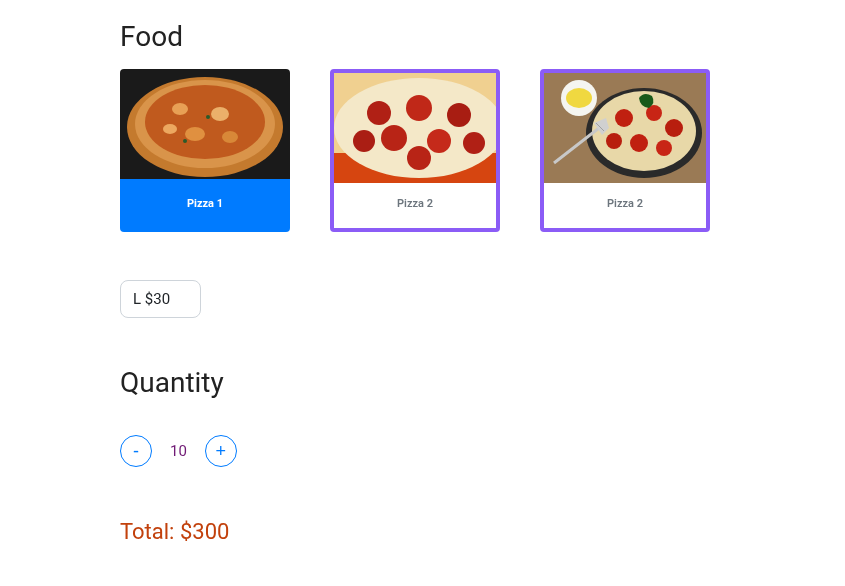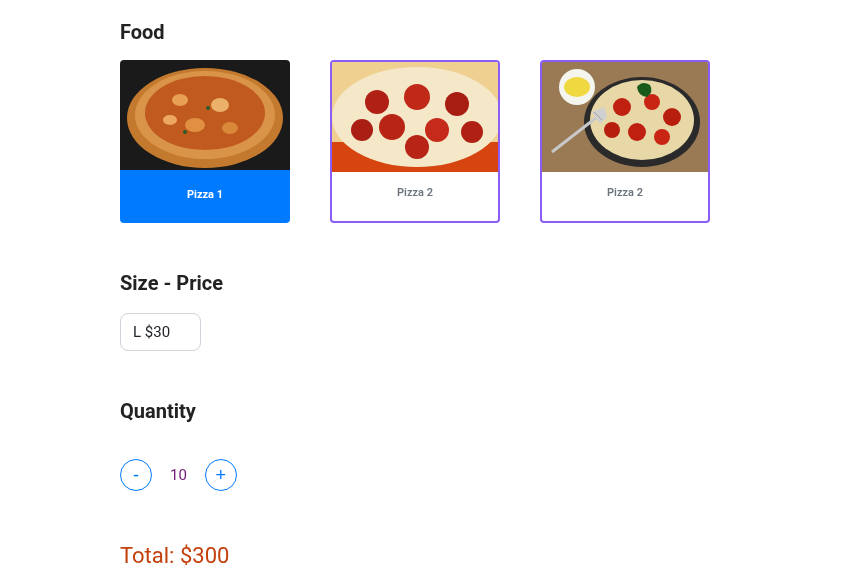--- a/index.html
+++ b/index.html
@@ -7,33 +7,33 @@
     margin: 0;
     padding: 0;
     font-family: -apple-system, BlinkMacSystemFont, "Segoe UI", Roboto, "Helvetica Neue", Arial, sans-serif;
     background: #fff;
     color: #212529;
   }
   .wrap {
     padding: 20px 120px 30px;
   }
   .section-title {
-    font-size: 20px;
-    font-weight: 700;
+    font-size: 28px;
+    font-weight: 400;
     margin: 0 0 16px 0;
     color: #222;
   }
   .food-row {
     display: flex;
     gap: 40px;
     margin-bottom: 48px;
   }
   .food-card {
     width: 170px;
-    border: 2px solid #8b5cf6;
+    border: 4px solid #8b5cf6;
     border-radius: 4px;
     overflow: hidden;
     cursor: pointer;
     background: #fff;
   }
   .food-card.selected { border: none; }
   .food-img {
     width: 170px;
     height: 110px;
     display: block;
@@ -157,21 +157,20 @@
         <circle cx="70" cy="68" r="8" fill="#b81e0e"></circle>
         <path d="M 95 25 Q 100 18 108 23 Q 112 30 105 35 Q 96 34 95 25" fill="#1a5a1a"></path>
         <line x1="10" y1="90" x2="55" y2="55" stroke="#c8c8c8" stroke-width="3"></line>
         <path d="M 50 50 L 62 45 L 65 55 L 58 62 Z" fill="#d0d0d0"></path>
         <line x1="52" y1="50" x2="60" y2="58" stroke="#a0a0a0" stroke-width="1"></line>
       </svg>
       <div class="food-label">Pizza 2</div>
     </div>
   </div>
 
-  <div class="section-title size-title">Size - Price</div>
   <div class="size-select">L $30</div>
 
   <div class="section-title quantity-title">Quantity</div>
   <div class="qty-row">
     <button class="qty-btn">-</button>
     <span class="qty-val">10</span>
     <button class="qty-btn">+</button>
   </div>
 
   <div class="total">Total: $300</div>

